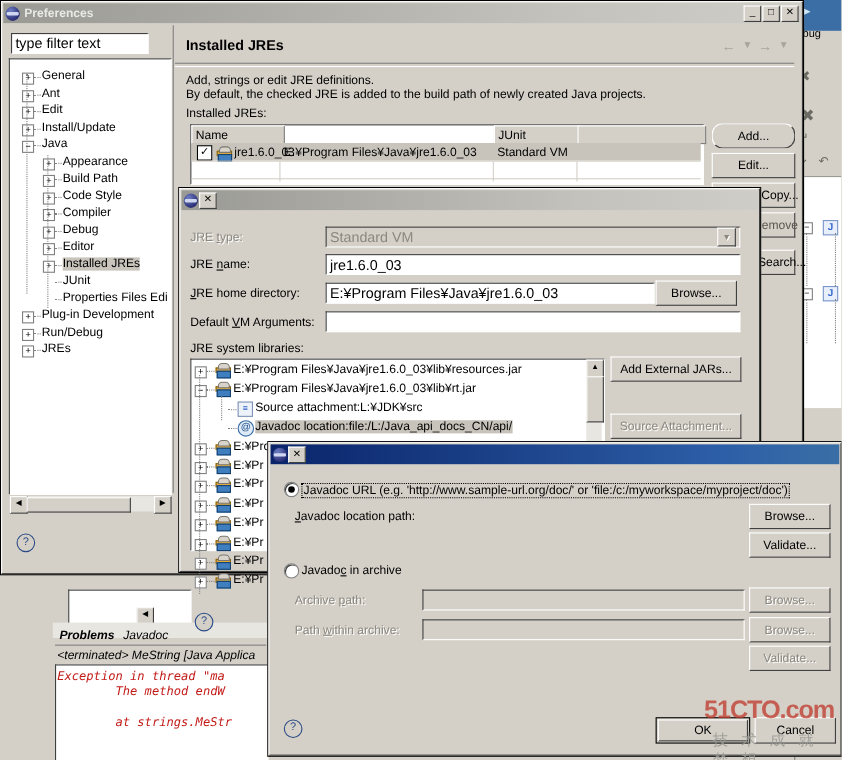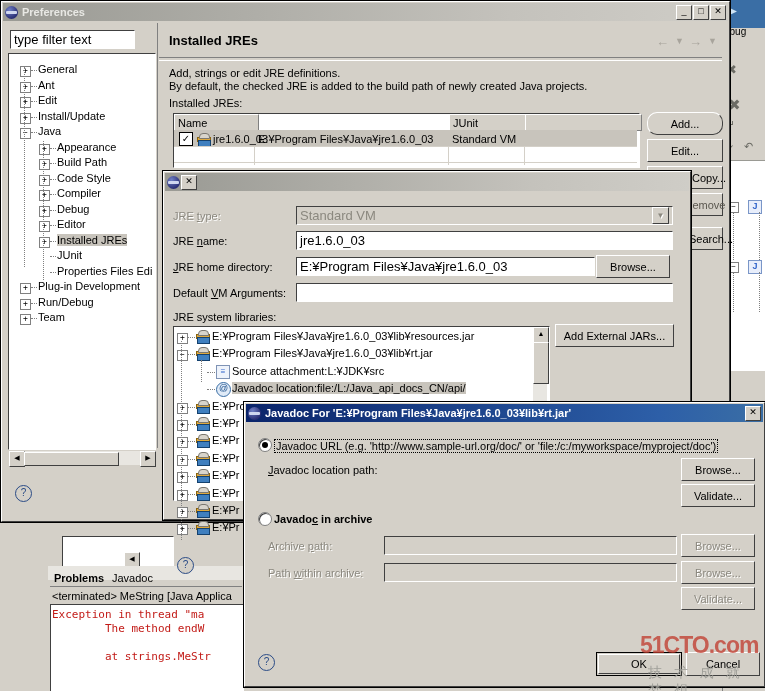--- a/index.html
+++ b/index.html
@@ -116,21 +116,21 @@
 
   
   .th{position:absolute;background:#d4d0c8;height:15px;
        border-top:1px solid #fff;border-left:1px solid #fff;
        border-right:1px solid #808080;border-bottom:1px solid #808080;
        font-size:11px;padding-left:3px;display:flex;align-items:center;}
   .trow-line{position:absolute;border-bottom:1px solid #d4d0c8;height:0;}
   .tcol-line{position:absolute;border-left:1px solid #d4d0c8;width:0;}
 
   
-  #console-win{position:absolute;}
+  #console-win{position:absolute;font-style:italic;}
   .ctab{position:absolute;font-size:11px;}
   .ctab.activetab{font-weight:bold;}
   .cline{position:absolute;font-family:"DejaVu Sans Mono",monospace;font-size:11px;color:#c21b17;white-space:pre;}
 
   
   #wm{position:absolute;left:640px;top:632px;font-family:"Liberation Sans",sans-serif;
       font-weight:bold;font-size:23px;color:#c0392b;opacity:.75;letter-spacing:-1px;}
   #wm2{position:absolute;left:648px;top:664px;font-size:14px;color:#9a9a94;letter-spacing:4px;opacity:.9;}
 </style>
 </head>
@@ -235,21 +235,21 @@
       <div class="tdot" style="left: 49px; top: 270.5px; width: 6px;"></div>
       <div class="tnode" style="left: 56px; top: 263.5px;">Properties Files Edi</div>
       <div class="texp" style="left: 19px; top: 282px;">+</div>
       <div class="tdot" style="left: 30px; top: 286px; width: 6px;"></div>
       <div class="tnode" style="left: 37px; top: 279px;">Plug-in Development</div>
       <div class="texp" style="left: 19px; top: 297.5px;">+</div>
       <div class="tdot" style="left: 30px; top: 301.5px; width: 6px;"></div>
       <div class="tnode" style="left: 37px; top: 294.5px;">Run/Debug</div>
       <div class="texp" style="left: 19px; top: 313px;">+</div>
       <div class="tdot" style="left: 30px; top: 317px; width: 6px;"></div>
-      <div class="tnode" style="left: 37px; top: 310px;">Team</div>
+      <div class="tnode" style="left: 37px; top: 310px;">JREs</div>
       <div class="tdotv" style="left: 23px; top: 66px; height: 200px;"></div>
       <div class="tdotv" style="left: 42px; top: 139.5px; height: 139.5px;"></div>
     </div>
 
   <div class="sb-h" style="left:8px;top:450px;width:145px;"></div>
   <div class="sb-btn" style="left:8px;top:450px;">◀</div>
   <div class="sb-btn" style="left:139px;top:450px;">▶</div>
   <div class="sb-thumb" style="left:23px;top:451px;width:93px;height:12px;"></div>
 
   <div class="helpq" style="left:14px;top:484px;">?</div>
@@ -451,50 +451,52 @@
     </div>
 
   <div class="sb-v" style="left:370px;top:156px;height:171px;"></div>
   <div class="sb-btn" style="left:370px;top:156px;">▲</div>
   <div class="sb-btn" style="left:370px;top:313px;">▼</div>
   <div class="sb-thumb" style="left:370px;top:171px;width:14px;height:40px;"></div>
 
   <div class="btn" style="left:392px;top:153px;width:117px;height:21px;">
     <span>Add External JARs...</span>
   </div>
+  <div class="btn disabled" style="left:392px;top:205px;width:117px;height:21px;">
+    <span>Source Attachment...</span>
+  </div>
 
   <div class="helpq" style="left:14px;top:386px;">?</div>
 </div>
 
 <div class="win" id="javadoc" style="left:243px;top:401px;width:521px;height:285px;">
   <div class="win-inner"></div>
 
   <div class="titlebar active">
     <span class="ecl-logo"></span>
-    <span class="tb-text">Javadoc For 'E:¥Program Files¥Java¥jre1.6.0_03¥lib¥rt.jar'</span>
     <span class="tb-btn">✕</span>
   </div>
 
   <div class="radio" style="left:14px;top:36px;">
     <span class="dot"></span>
   </div>
   <div class="lbl" style="left:30px;top:37px;font-size:11px;border:1px dotted #000;padding:0 1px;">Javadoc URL (e.g. 'http://www.sample-url.org/doc/' or 'file:/c:/myworkspace/myproject/doc')</div>
 
   <div class="lbl" style="left:24px;top:62px;">
     <span><span class="u">J</span>avadoc location path:</span>
   </div>
   <div class="btn" style="left:437px;top:56px;width:72px;height:21px;">
     <span>Browse...</span>
   </div>
   <div class="btn" style="left:437px;top:82px;width:72px;height:21px;">
     <span>Validate...</span>
   </div>
 
   <div class="radio" style="left:14px;top:110px;"></div>
-  <div class="lbl" style="left:30px;top:111px;font-weight:bold;">Javado<span class="u">c</span> in archive</div>
+  <div class="lbl" style="left:30px;top:111px;">Javado<span class="u">c</span> in archive</div>
 
   <div class="lbl dis" style="left:24px;top:138px;">
     <span>Archive <span class="u">p</span>ath:</span>
   </div>
   <div class="fld empty-ro" style="left:140px;top:134px;width:288px;height:17px;">
     <span></span>
   </div>
   <div class="btn disabled" style="left:437px;top:132px;width:72px;height:21px;">
     <span>Browse...</span>
   </div>

